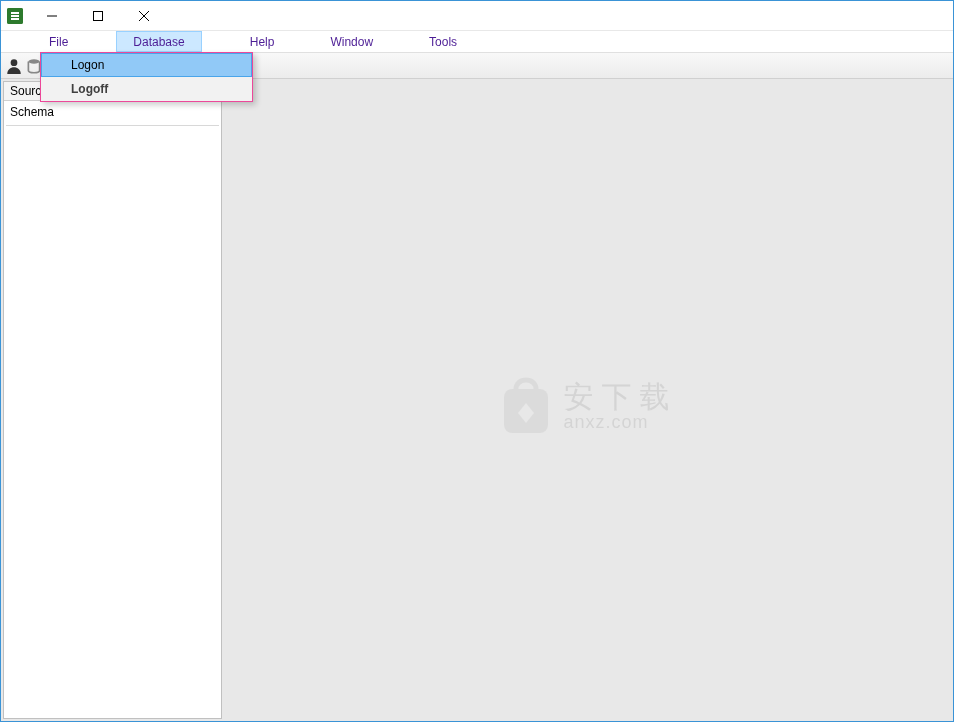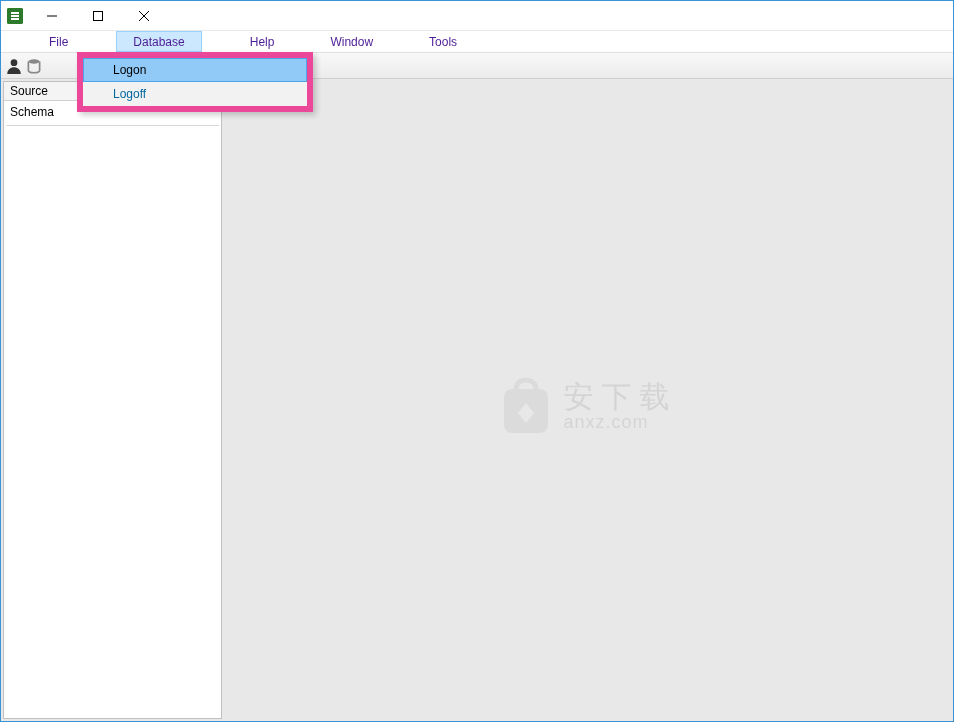--- a/index.html
+++ b/index.html
@@ -30,24 +30,24 @@
     
     .right-panel { flex: 1; background: #e8e8e8; margin: 2px 2px 2px 0; position: relative; }
     
     .watermark { position: absolute; top: 296px; left: 50%; transform: translateX(-50%); display: flex; align-items: center; gap: 10px; opacity: 0.15; }
     .watermark .wm-icon { width: 56px; height: 60px; }
     .watermark .wm-icon svg { width: 100%; height: 100%; }
     .watermark .wm-text { display: flex; flex-direction: column; }
     .watermark .wm-cn { font-size: 30px; color: #666; letter-spacing: 8px; font-weight: 400; line-height: 1; }
     .watermark .wm-en { font-size: 18px; color: #666; letter-spacing: 1px; }
     
-    .dropdown { position: absolute; top: 52px; left: 40px; width: 236px; background: #f2f2f2; border: 6px solid #ec4899; box-shadow: 3px 3px 6px rgba(0,0,0,0.2); z-index: 100; font-size: 12px; margin-left: 37px; }
+    .dropdown { position: absolute; top: 52px; left: 40px; width: 213px; background: #f2f2f2; border: 1px solid #ec4899; box-shadow: 3px 3px 6px rgba(0,0,0,0.2); z-index: 100; font-size: 12px; }
     .dropdown .dd-item { padding: 5px 8px 5px 30px; cursor: pointer; color: #000; }
     .dropdown .dd-item.highlight { background: #91c9f7; border: 1px solid #4aa5ea; padding: 4px 7px 4px 29px; }
-    .dropdown .dd-item.disabled { color: #0369a1; cursor: default; }
+    .dropdown .dd-item.disabled { color: #404040; cursor: default; font-weight: bold; }
   </style>
 </head>
 <body>
 
 <div class="window">
 
   <div class="titlebar">
     <span class="app-icon">
       <svg viewBox="0 0 16 16">
           <rect width="16" height="16" fill="#2d7a2d" rx="2"></rect>

